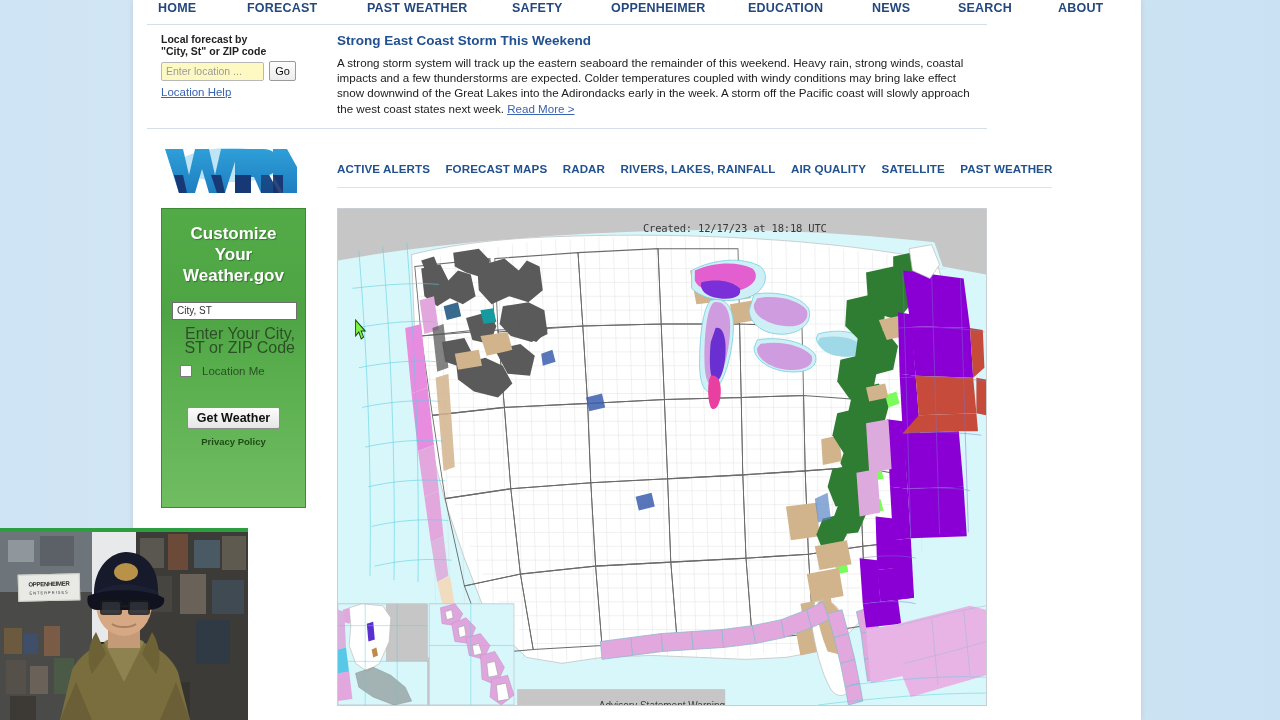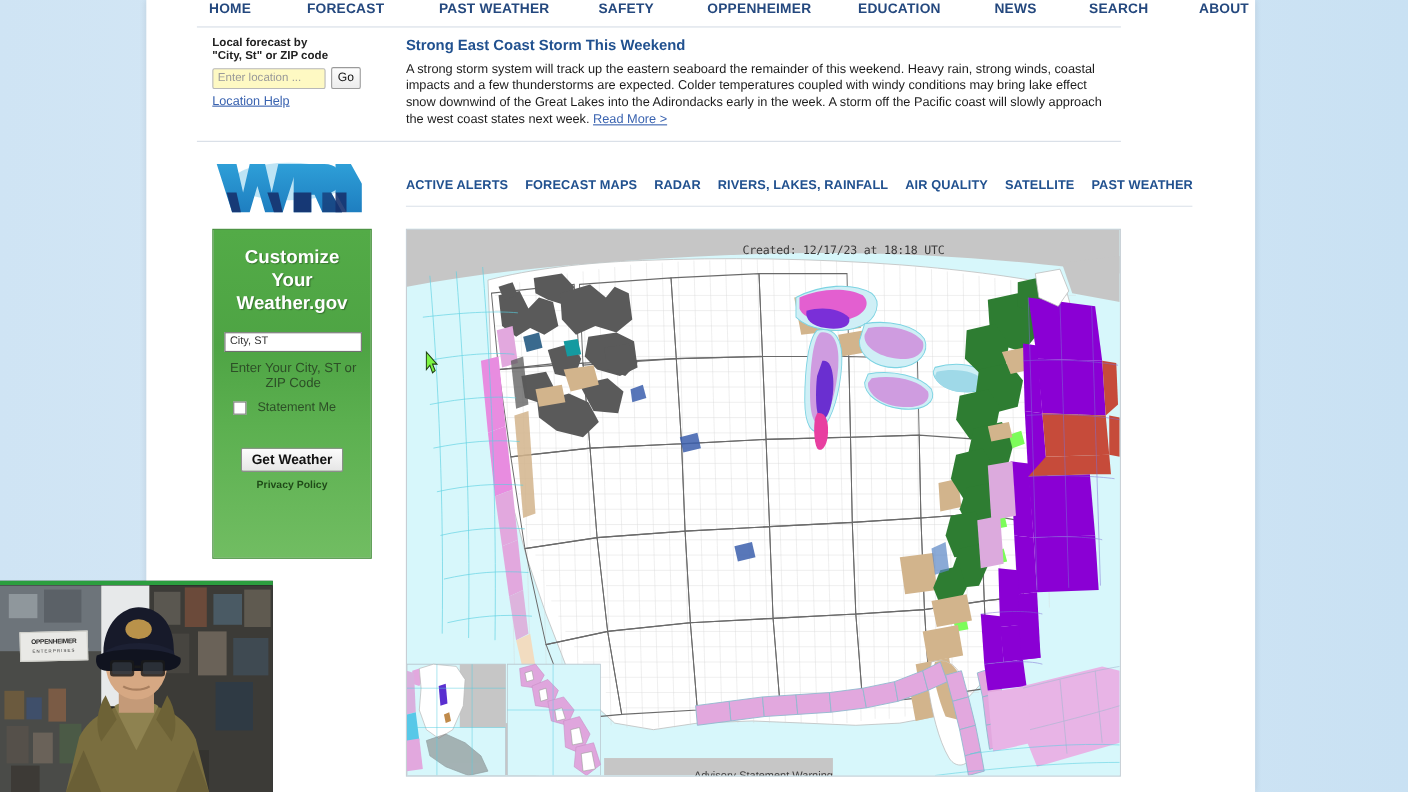--- a/index.html
+++ b/index.html
@@ -21,21 +21,20 @@
     left: 133px; top: 0;
     width: 1008px; height: 720px;
     background: #ffffff;
     box-shadow: 0 0 6px rgba(0,0,0,0.10);
     overflow: hidden;
   }
   #inner {
     position: absolute;
     left: 0; top: 0;
     width: 868px;
-    margin-left: 32px;
   }
 
   
   .topnav {
     height: 20px;
     padding: 1px 0 0 16px;
     white-space: nowrap;
     position: relative;
   }
   .topnav a {
@@ -180,23 +179,23 @@
     color: #333;
     padding: 0 4px;
     background: #fff;
     display: block;
     margin: 0 auto;
     font-family: "Liberation Sans", sans-serif;
   }
   .gbhelp {
     margin: 7px 0 0 0;
     color: #2d4f27;
-    font-size: 12px;
+    font-size: 16px;
     line-height: 14px;
-    text-align: center;
+    text-align: right;
     padding-left: 2px;
   }
   .rememberrow {
     display: flex;
     align-items: center;
     gap: 10px;
     margin-top: 10px;
     padding-left: 8px;
   }
   .cbox {
@@ -373,21 +372,21 @@
       <div class="greenbox">
         <h3>
           <span>Customize</span><br>
           <span>Your</span><br>
           <span>Weather.gov</span>
         </h3>
         <input class="citystate" type="text" value="City, ST" style="">
         <p class="gbhelp">Enter Your City, ST or ZIP Code</p>
         <div class="rememberrow">
           <div class="cbox"></div>
-          <span>Statement Me</span>
+          <span>Location Me</span>
         </div>
         <button class="getweather">Get Weather</button>
         <a class="privacy" href="#">Privacy Policy</a>
       </div>
     </div>
 
     <div class="rightcol">
       <div class="mapwrap">
         <svg viewBox="0 0 810 500" preserveAspectRatio="none">
 

